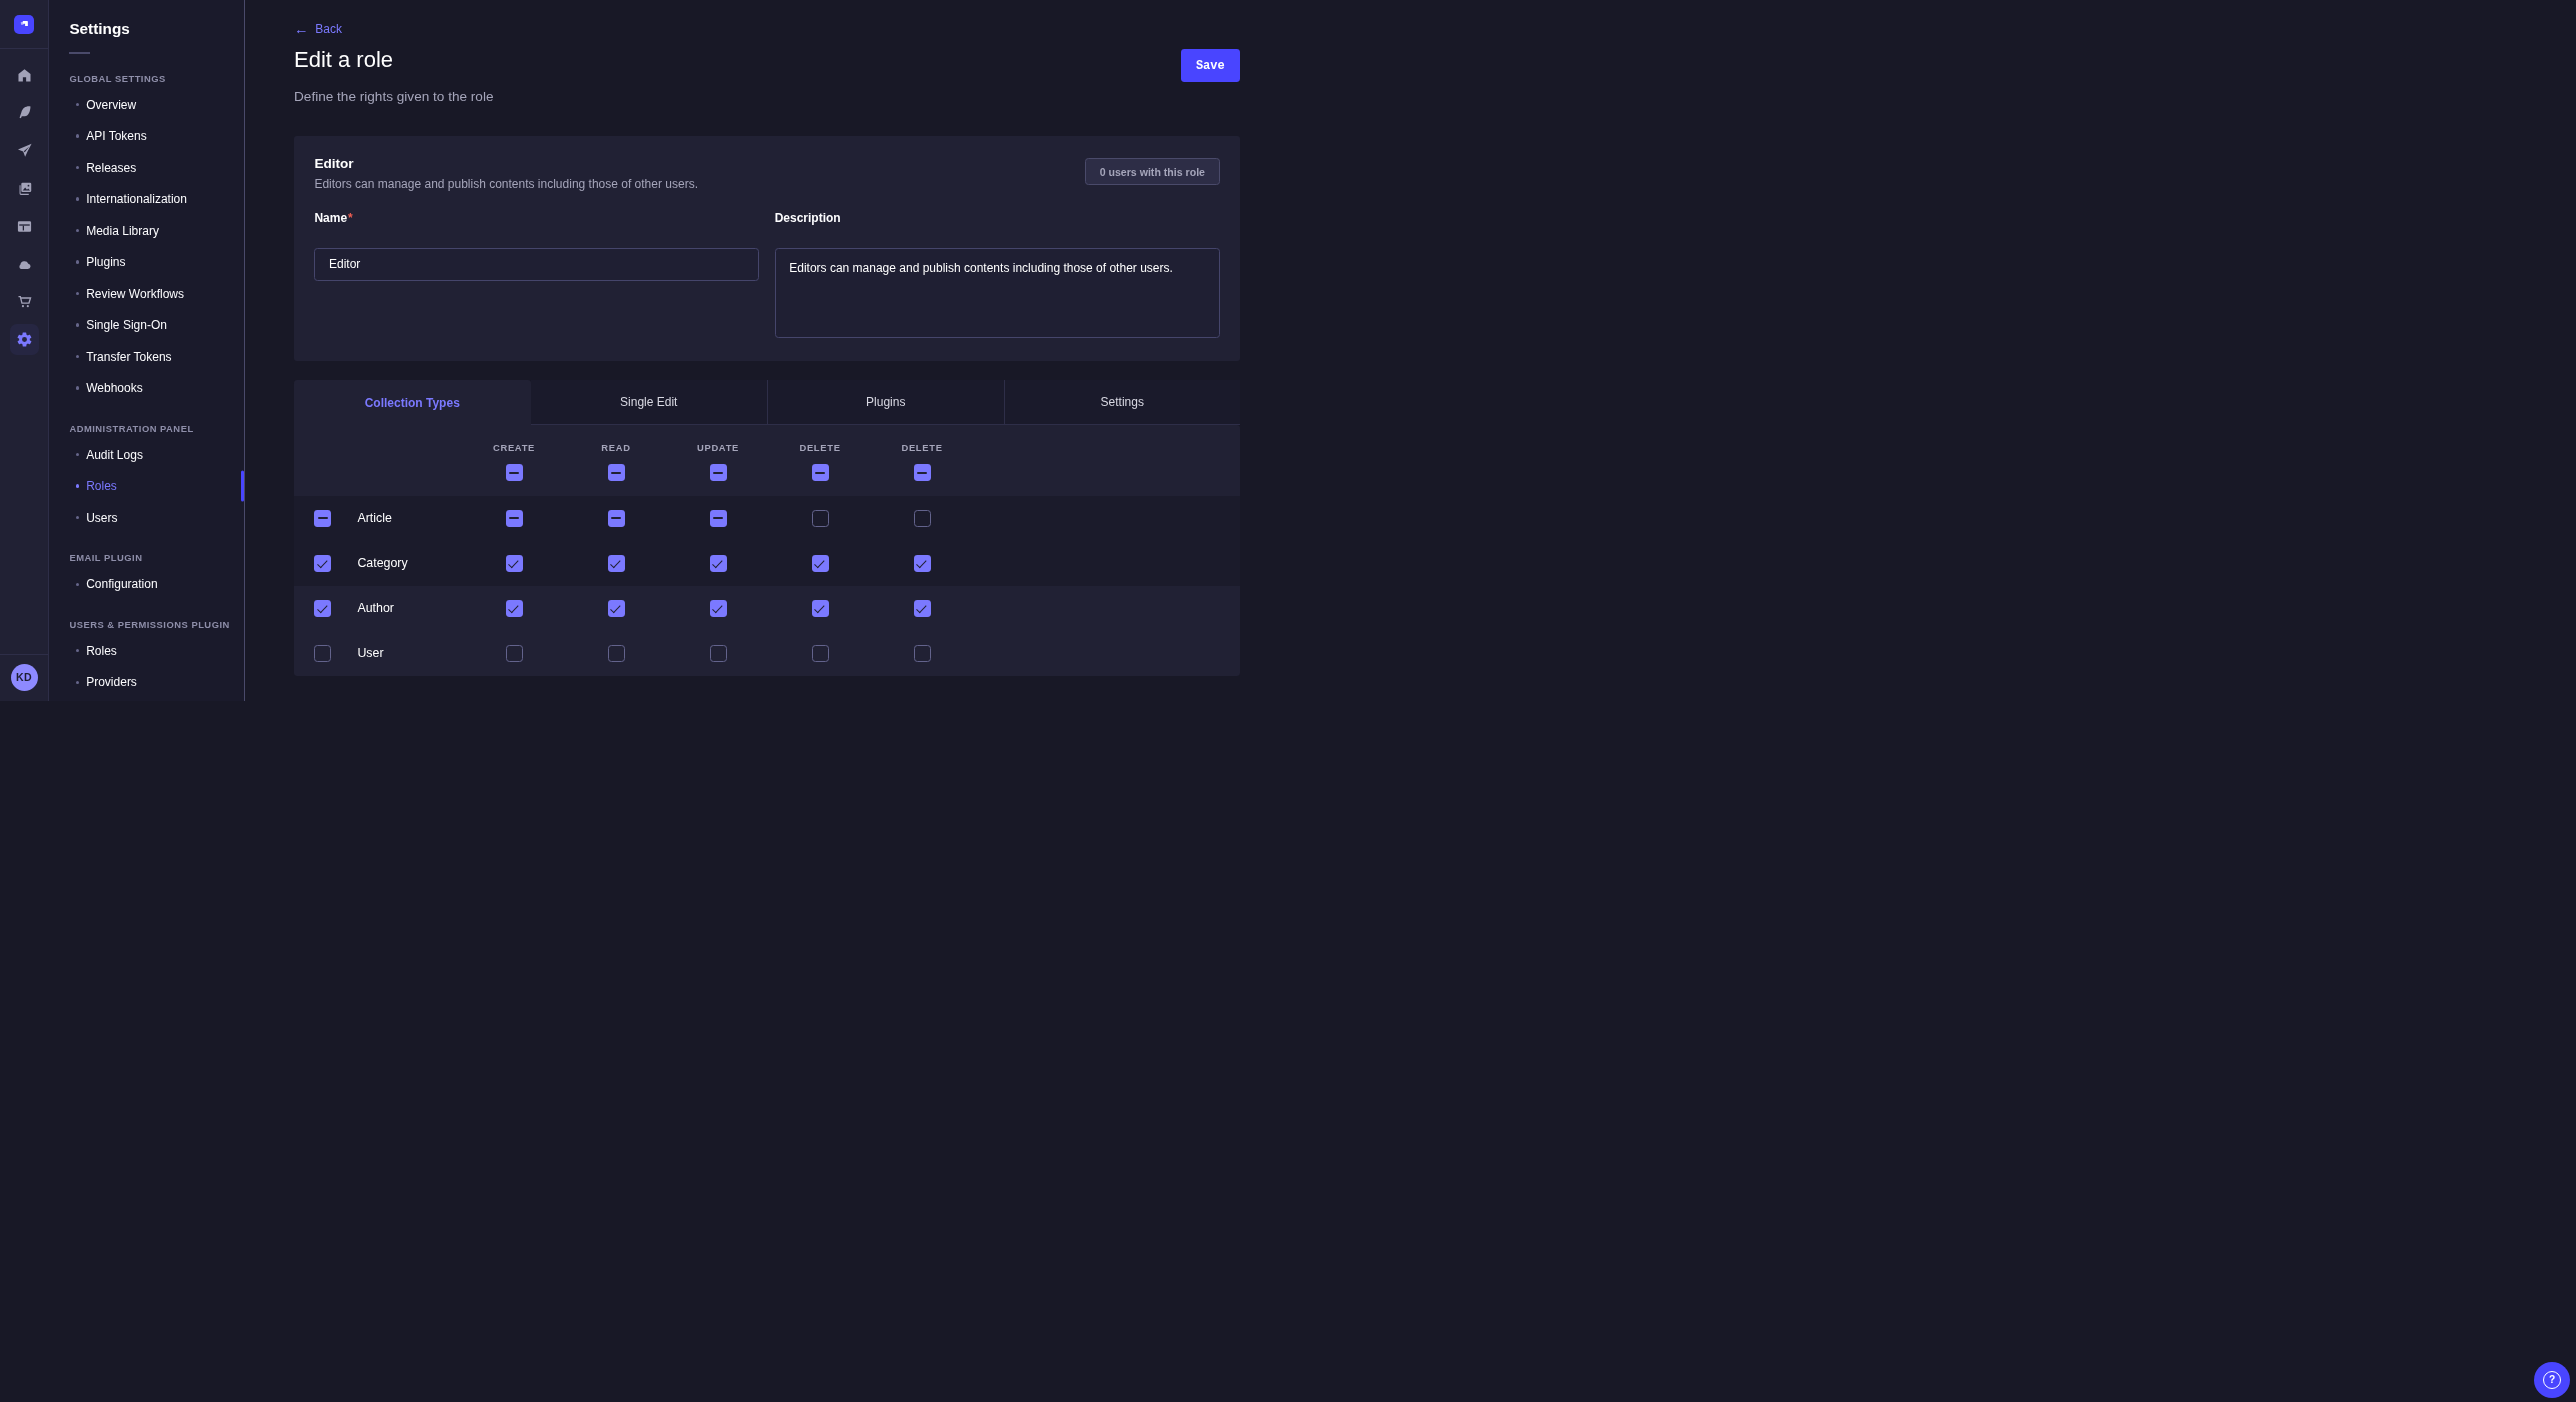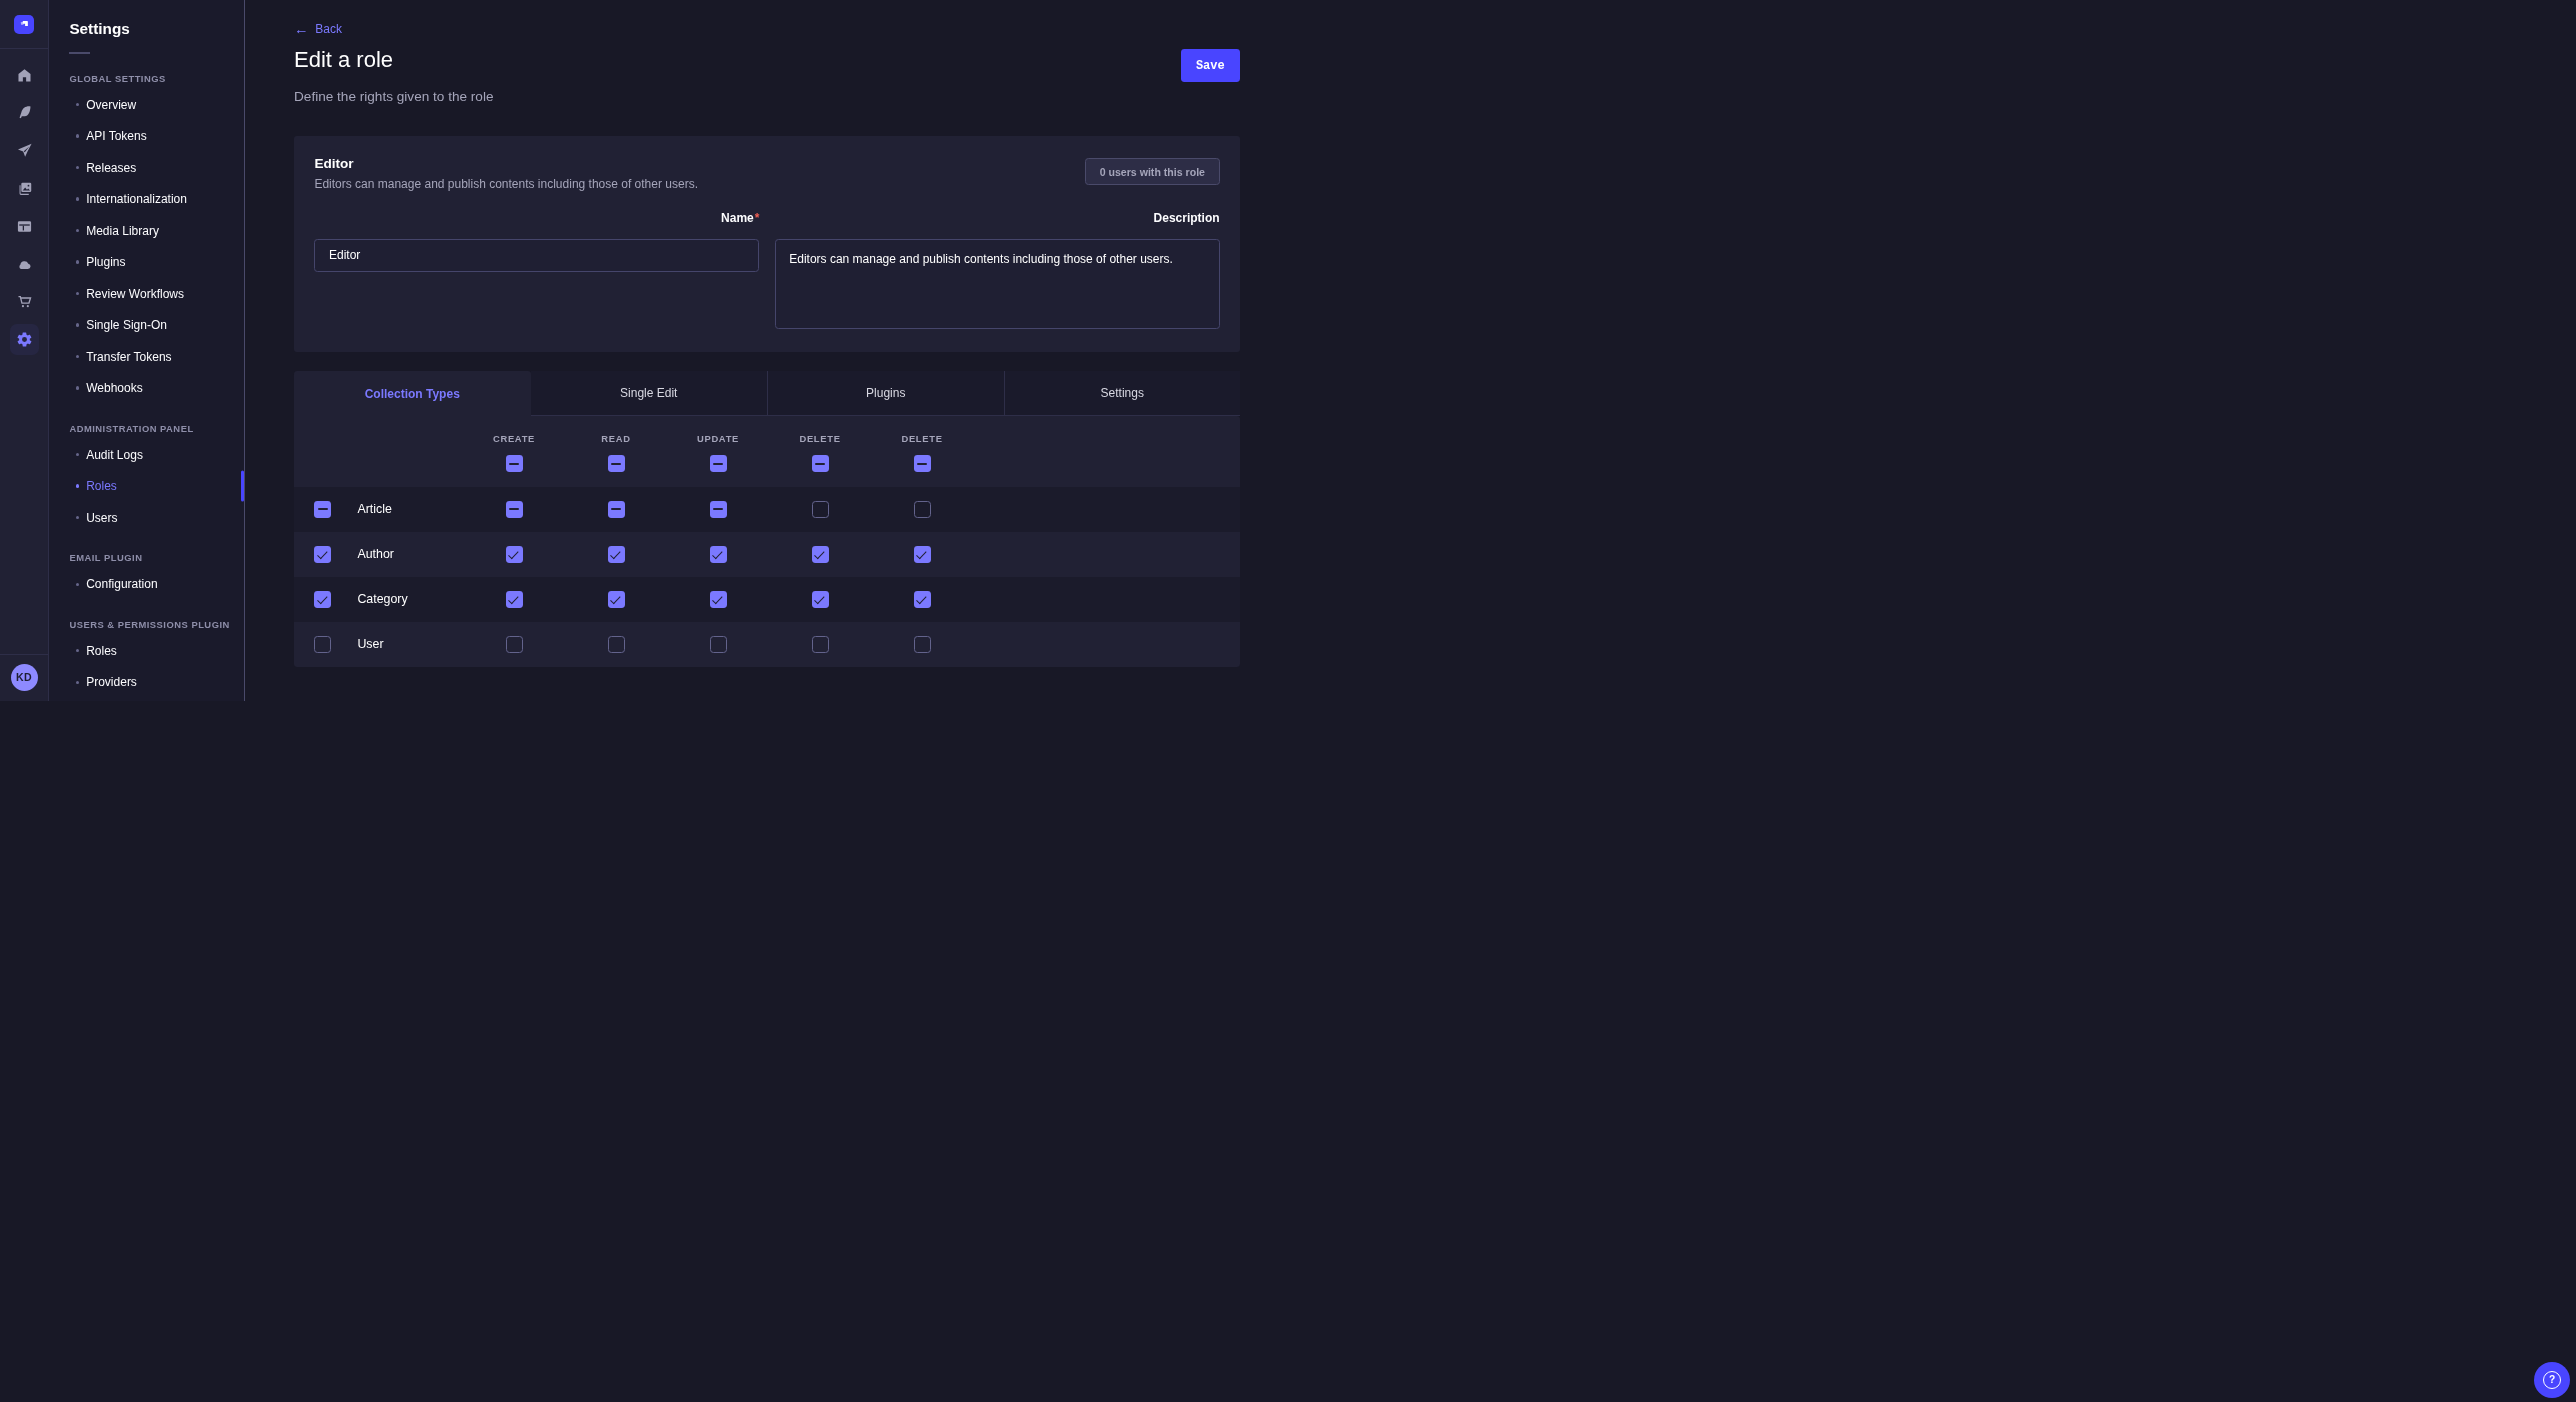--- a/index.html
+++ b/index.html
@@ -86,21 +86,21 @@
   }
   .role-card .card-title { font-size:13.6px; font-weight:bold; }
   .role-card .card-sub { font-size:12px; color:#a5a5ba; margin-top:5.1px; }
   .users-badge {
     position:absolute; top:22px; right:20.4px; height:27px;
     background:#2d2d46; border:0.9px solid #4a4a6a; border-radius:3.4px;
     color:#a5a5ba; font-size:10.6px; font-weight:bold; padding:0 13.6px;
     display:flex; align-items:center; cursor:pointer; font-family:inherit;
   }
   .fields { display:grid; grid-template-columns:1fr 1fr; gap:15.3px; margin-top:20.4px; }
-  .field-label { font-size:12px; font-weight:bold; color:#fdfdff; margin-bottom:14px;text-align:right; }
+  .field-label { font-size:12px; font-weight:bold; color:#fdfdff; margin-bottom:23px; }
   .req { color:#ee5e52; margin-left:0.9px; }
   .text-input {
     width:100%; height:33px; background:#1f1f33; border:0.9px solid #45456b; border-radius:3.4px;
     color:#fff; font-size:12px; padding:0 13.6px; font-family:inherit;
   }
   .text-area {
     width:100%; height:90px; background:#1f1f33; border:0.9px solid #45456b; border-radius:3.4px;
     color:#fff; font-size:12px; padding:11px 13.6px; font-family:inherit; resize:none; line-height:1.4;
   }
   
@@ -397,20 +397,43 @@
           </div>
         <div class="cb-cell">
             <span class="cb" data-state="unchecked"></span>
           </div>
         <div class="cb-cell">
             <span class="cb" data-state="unchecked"></span>
           </div>
         <div></div>
       </div>
 
+      <div class="pgrid perm-row dark">
+        <div class="row-head">
+          <span class="cb" data-state="checked"></span>
+          <span class="row-label">Category</span>
+        </div>
+        <div class="cb-cell">
+            <span class="cb" data-state="checked"></span>
+          </div>
+        <div class="cb-cell">
+            <span class="cb" data-state="checked"></span>
+          </div>
+        <div class="cb-cell">
+            <span class="cb" data-state="checked"></span>
+          </div>
+        <div class="cb-cell">
+            <span class="cb" data-state="checked"></span>
+          </div>
+        <div class="cb-cell">
+            <span class="cb" data-state="checked"></span>
+          </div>
+        <div></div>
+      </div>
+
       <div class="pgrid perm-row light">
         <div class="row-head">
           <span class="cb" data-state="checked"></span>
           <span class="row-label">Author</span>
         </div>
         <div class="cb-cell">
             <span class="cb" data-state="checked"></span>
           </div>
         <div class="cb-cell">
             <span class="cb" data-state="checked"></span>
@@ -420,43 +443,20 @@
           </div>
         <div class="cb-cell">
             <span class="cb" data-state="checked"></span>
           </div>
         <div class="cb-cell">
             <span class="cb" data-state="checked"></span>
           </div>
         <div></div>
       </div>
 
-      <div class="pgrid perm-row dark">
-        <div class="row-head">
-          <span class="cb" data-state="checked"></span>
-          <span class="row-label">Category</span>
-        </div>
-        <div class="cb-cell">
-            <span class="cb" data-state="checked"></span>
-          </div>
-        <div class="cb-cell">
-            <span class="cb" data-state="checked"></span>
-          </div>
-        <div class="cb-cell">
-            <span class="cb" data-state="checked"></span>
-          </div>
-        <div class="cb-cell">
-            <span class="cb" data-state="checked"></span>
-          </div>
-        <div class="cb-cell">
-            <span class="cb" data-state="checked"></span>
-          </div>
-        <div></div>
-      </div>
-
       <div class="pgrid perm-row light">
         <div class="row-head">
           <span class="cb" data-state="unchecked"></span>
           <span class="row-label">User</span>
         </div>
         <div class="cb-cell">
             <span class="cb" data-state="unchecked"></span>
           </div>
         <div class="cb-cell">
             <span class="cb" data-state="unchecked"></span>

